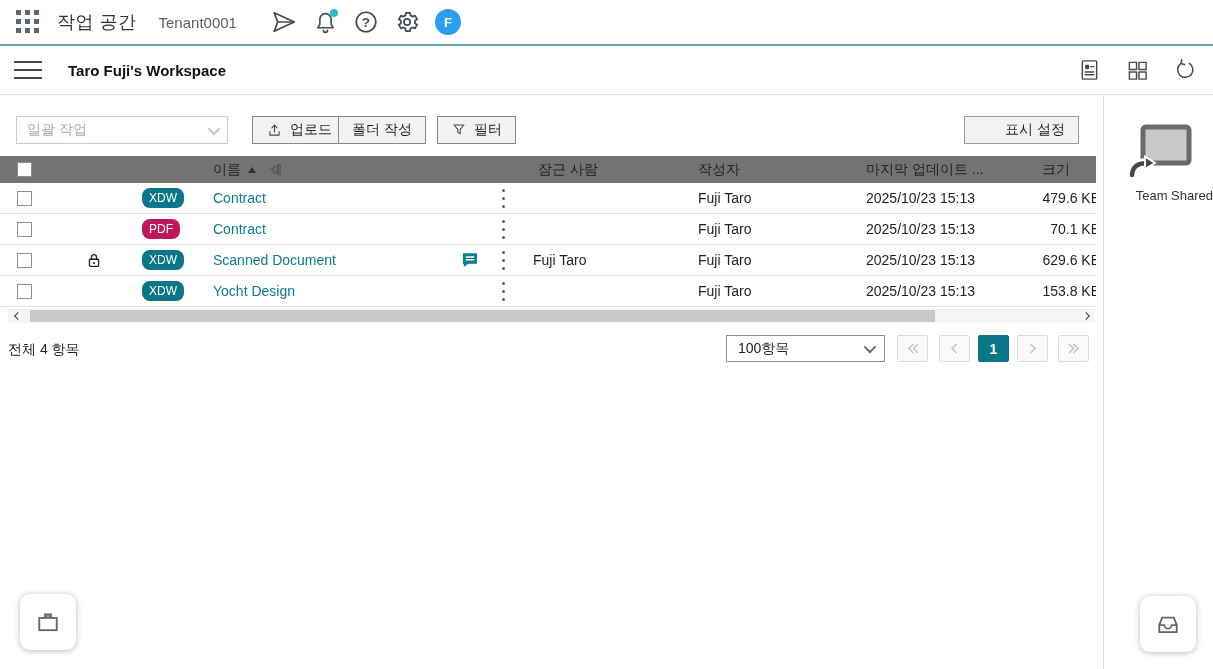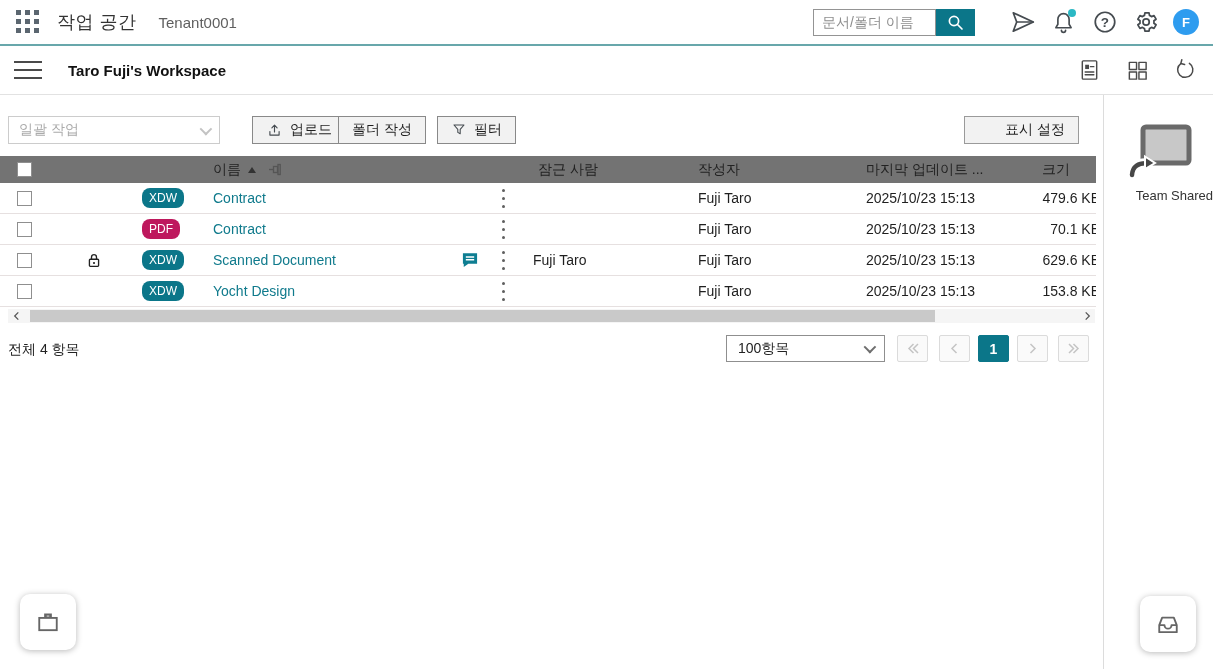--- a/index.html
+++ b/index.html
@@ -39,21 +39,21 @@
   .title-icons { margin-left:auto; display:flex; align-items:center; gap:24px; }
   .title-icons .tb-icon { width:24px; height:24px; }
   
   .content { position:relative; height:574px; background:#fff; }
   .vdivider { position:absolute; left:1103px; top:0; width:1px; height:100%; background:#dcdcdc; }
   .main { position:absolute; left:0; top:0; width:1103px; height:100%; }
   
   .toolbar { position:relative; height:29px; margin-top:21px; }
   .fakeselect { position:absolute; display:flex; align-items:center; height:28px;
                 border:1px solid #cccccc; background:#fff; font-size:14px; cursor:default; }
-  .bulk { left:8px; top:0; width:212px; color:#ababab; padding:0 10px; }
+  .bulk { left:16px; top:0; width:212px; color:#ababab; padding:0 10px; }
   .fakeselect .chev { margin-left:auto; }
   .btn { position:absolute; top:0; height:28px; display:inline-flex; align-items:center;
          gap:7px; padding:0 13px; background:#f2f2f2; border:1px solid #898989;
          font-size:14px; color:#1f1f1f; cursor:pointer; font-family:inherit; }
   .btn-upload { left:252px;justify-content:flex-end; }
   .btn-folder { left:338px; }
   .btn-filter { left:437px; }
   .btn-display { left:auto; right:24px; border-color:#9a9a9a;padding-left:40px; }
   
   .tviewport { width:1096px; overflow:hidden; position:relative; }
@@ -127,31 +127,20 @@
       <i></i>
       <i></i>
       <i></i>
       <i></i>
       <i></i>
       <i></i>
   </div>
   <span class="app-title">작업 공간</span>
   <span class="tenant">Tenant0001</span>
 
-  <div class="searchbox">
-    <input type="text" placeholder="문서/폴더 이름" style="">
-    <button class="search-btn">
-      <span>
-        <svg width="17" height="17" viewBox="0 0 17 17">
-          <circle cx="7" cy="7" r="4.6" fill="none" stroke="#fff" stroke-width="1.7"></circle>
-          <path d="M10.5 10.5 L15 15" stroke="#fff" stroke-width="1.7" stroke-linecap="round"></path>
-        </svg>
-      </span>
-    </button>
-  </div>
 
   <div class="tb-icons">
     <div class="tb-icon">
       <span>
         <svg width="26" height="26" viewBox="0 0 24 24">
           <path class="ic" d="M21.5 12 3 3.5l3.2 8.5L3 20.5 21.5 12z"></path>
           <path class="ic" d="M6.2 12h15"></path>
         </svg>
       </span>
     </div>

